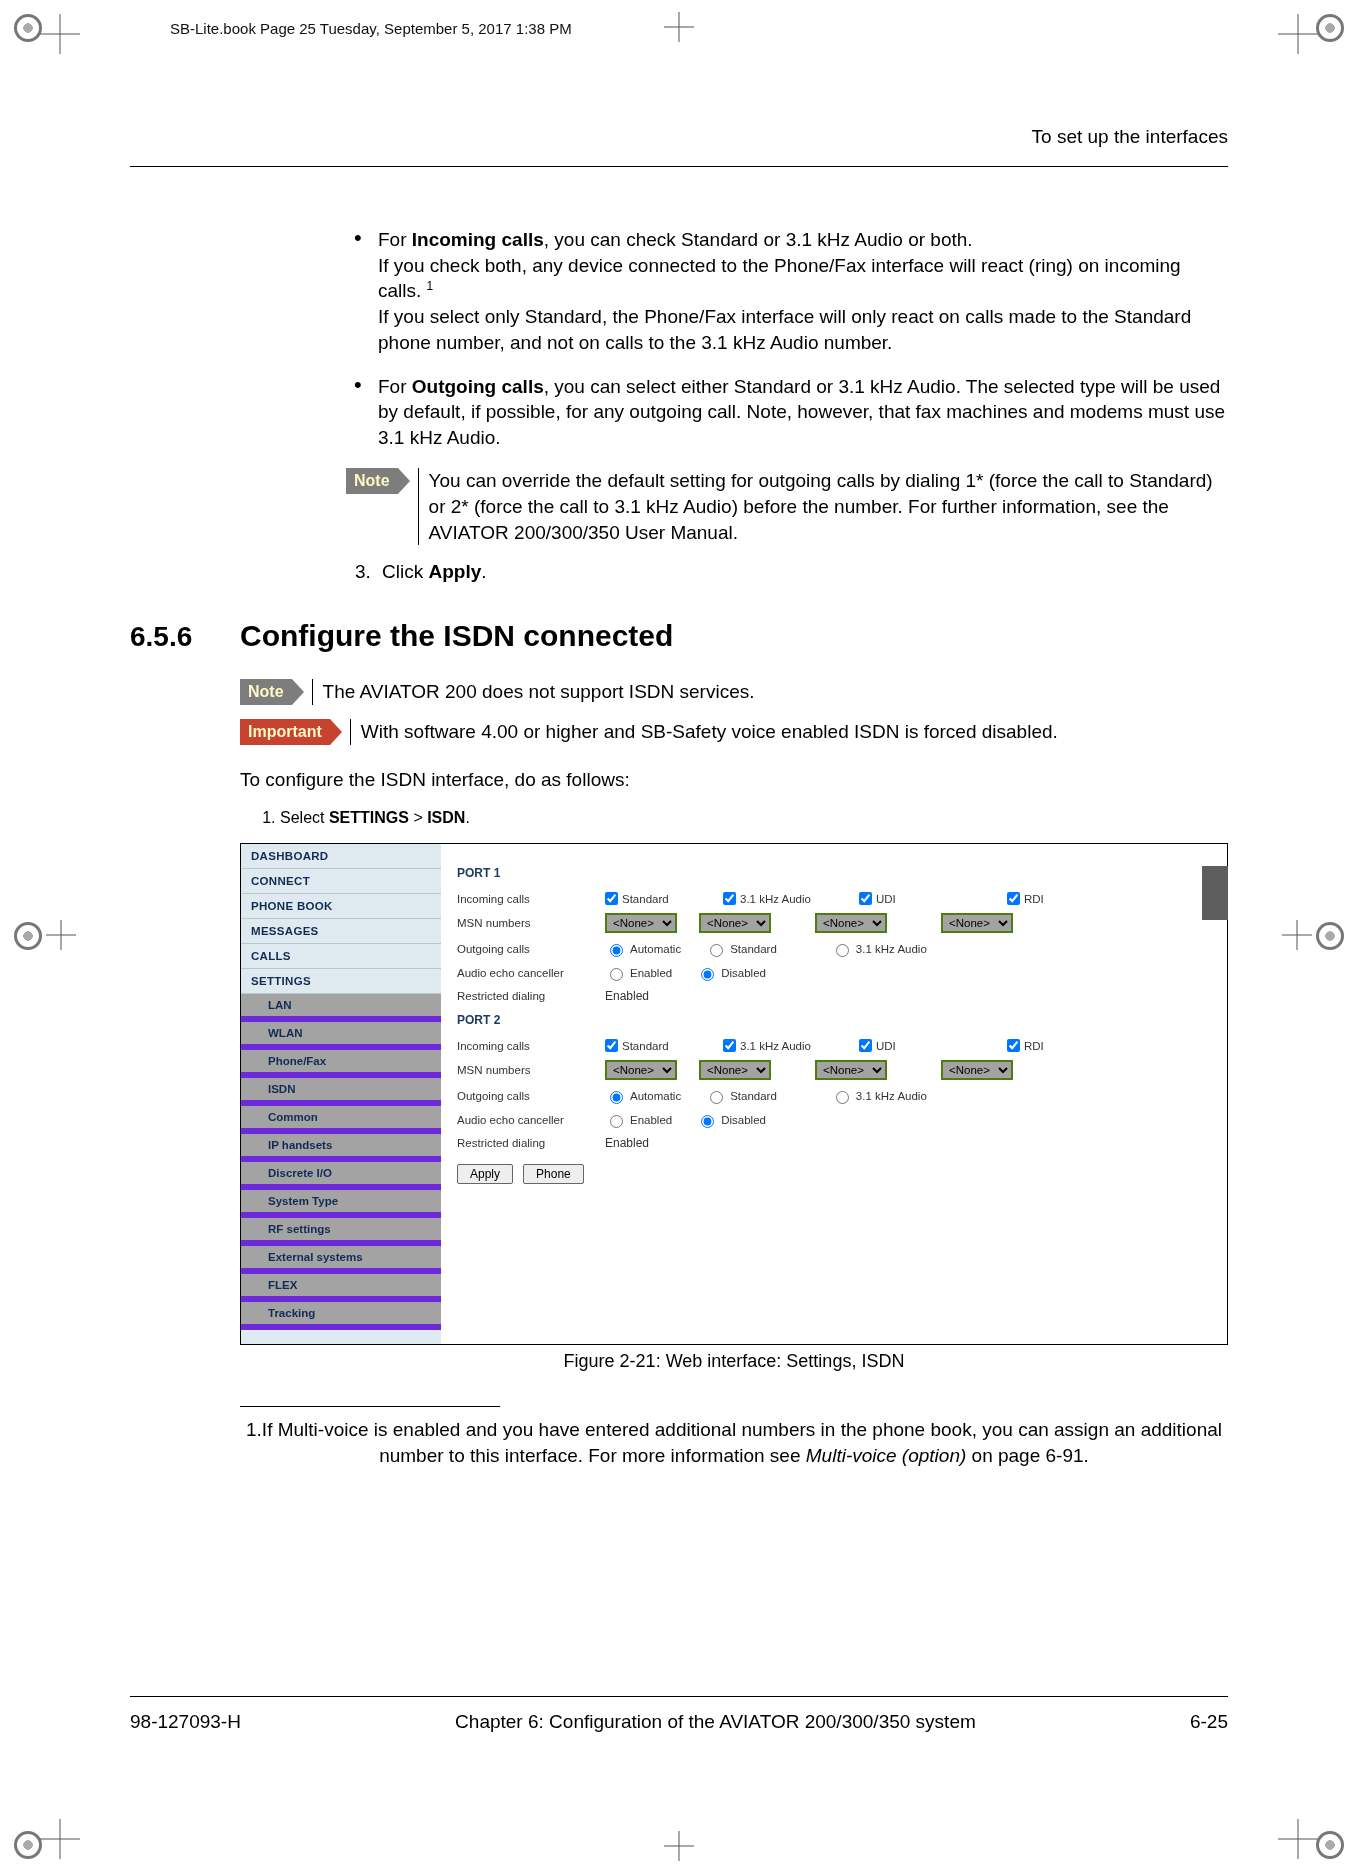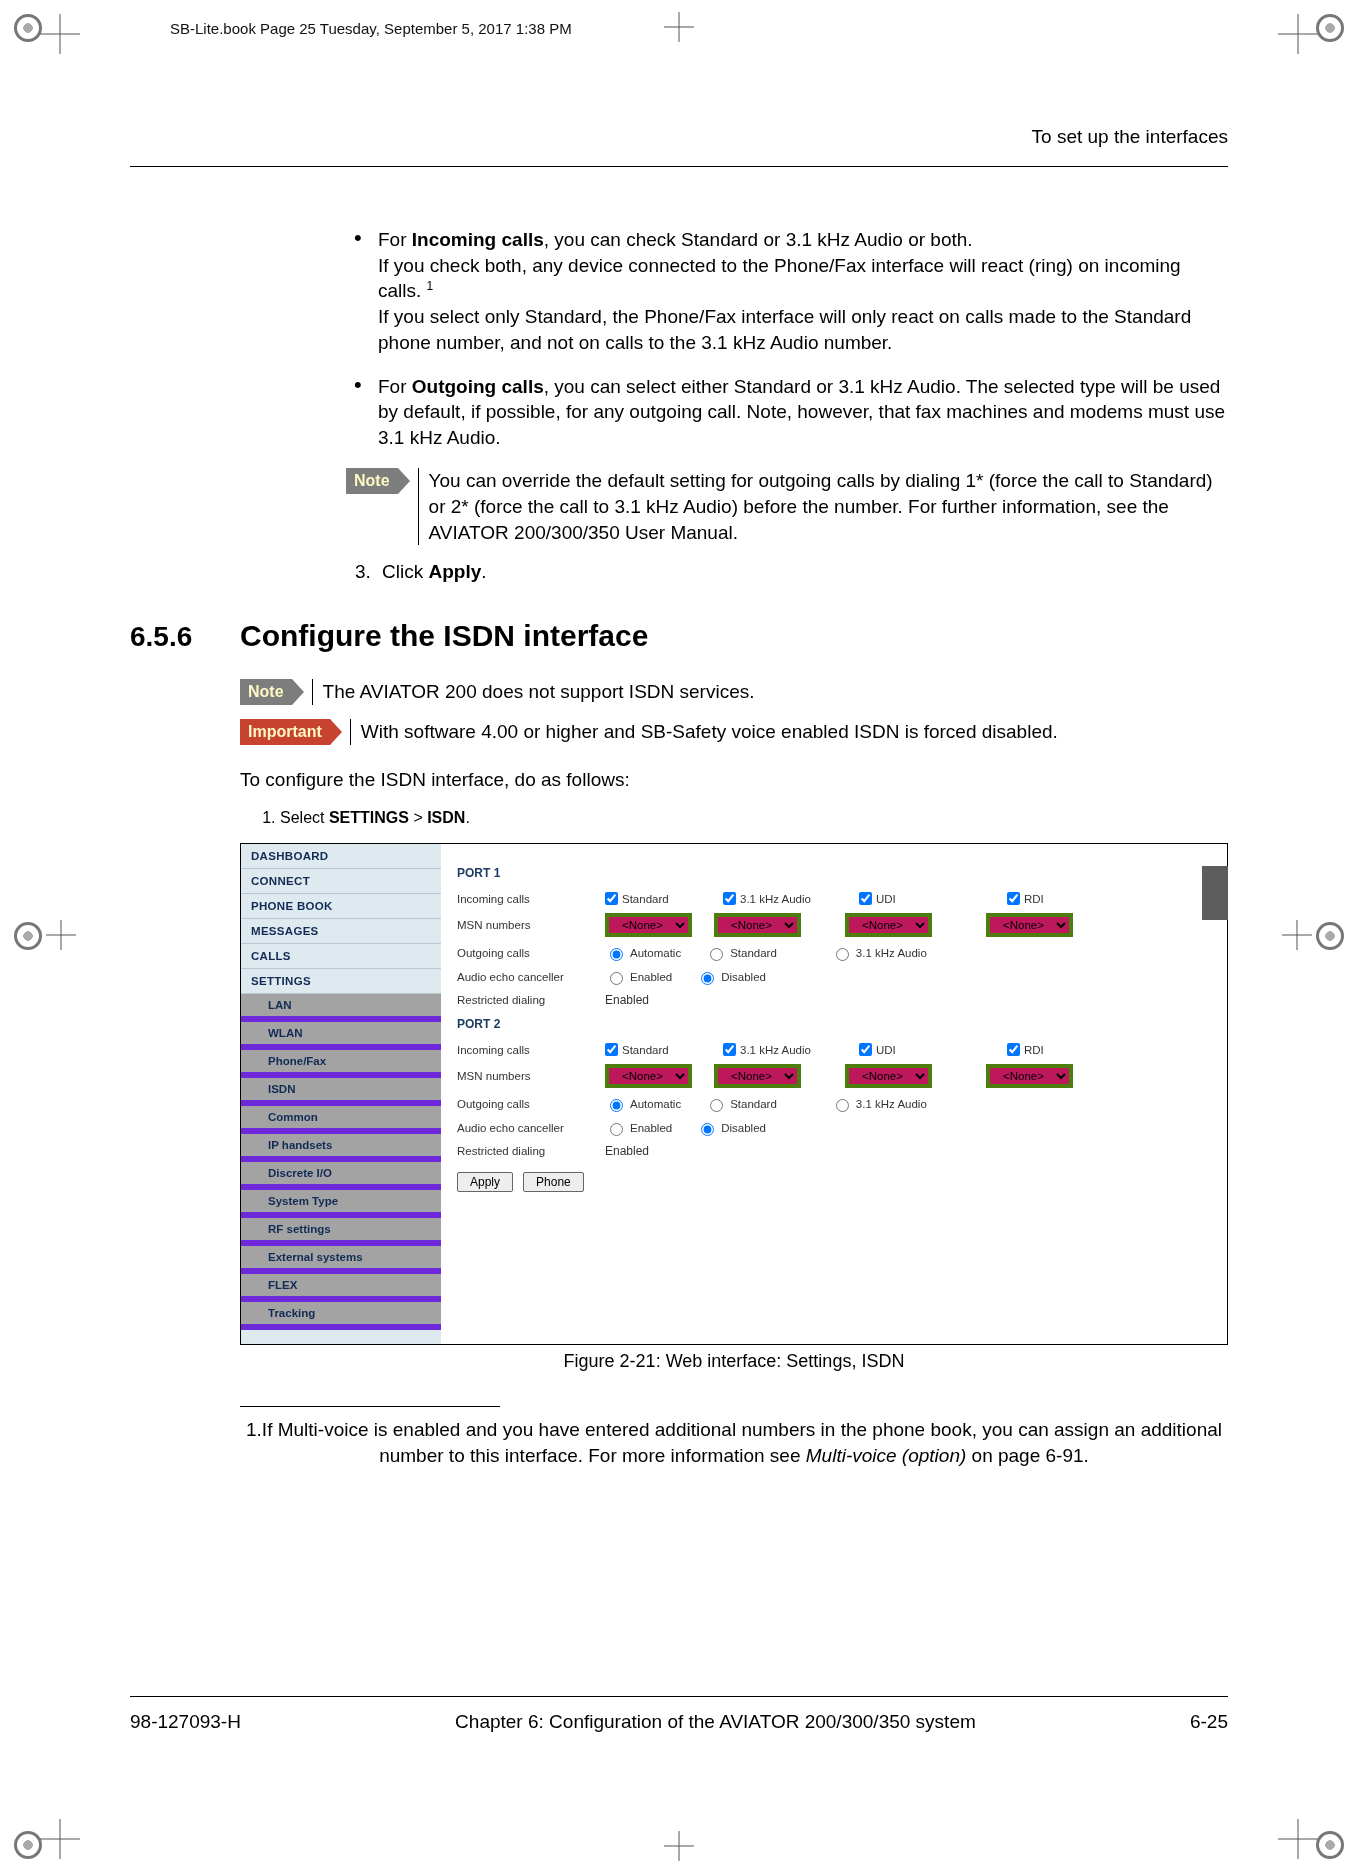--- a/index.html
+++ b/index.html
@@ -109,21 +109,21 @@
     padding:12px 16px;
     font-size:12px; color:#333;
   }
   .port-title { font-weight:bold; margin:10px 0 12px; color:#1d3c63; font-size:12px; }
   .form-row { display:flex; align-items:center; margin:8px 0; gap:8px; }
   .form-label { width:140px; color:#333; font-size:11.5px; }
   .cb-wrap { display:flex; align-items:center; gap:4px; margin-right:20px; font-size:11.5px; min-width:90px; }
   .cb-wrap.wide { min-width:108px; }
   .cb-wrap input { margin:0; }
   .sel {
-    font-size:11.5px; padding:1px 9px; border:4px solid #4d7c0f; background:#be185d;
+    font-size:11.5px; padding:1px 2px; border:2px solid #4d7c0f; background:#a3a3a3;
     min-width:72px;
   }
   .btn {
     font-size:12px; padding:2px 12px; border:1px solid #666; background:#eee; cursor:pointer;
     border-radius:2px;
   }
   .btn-row { display:flex; gap:10px; margin-top:14px; }
   .radio-wrap { display:flex; align-items:center; gap:4px; margin-right:16px; font-size:11.5px; }
 
   .thumb-tab {
@@ -190,21 +190,21 @@
 
       <ol start="3">
         <li>
           <span>Click </span><span class="bold">Apply</span><span>.</span>
         </li>
       </ol>
     </div>
 
     <div class="section-row">
       <div class="section-num">6.5.6</div>
-      <div class="section-title">Configure the ISDN interface</div>
+      <div class="section-title">Configure the ISDN connected</div>
     </div>
 
     <div class="indent-block">
 
       <div class="note-row">
         <div class="tag">Note</div>
         <div class="tag-arrow"></div>
         <div class="note-text">The AVIATOR 200 does not support ISDN services.</div>
       </div>
 

